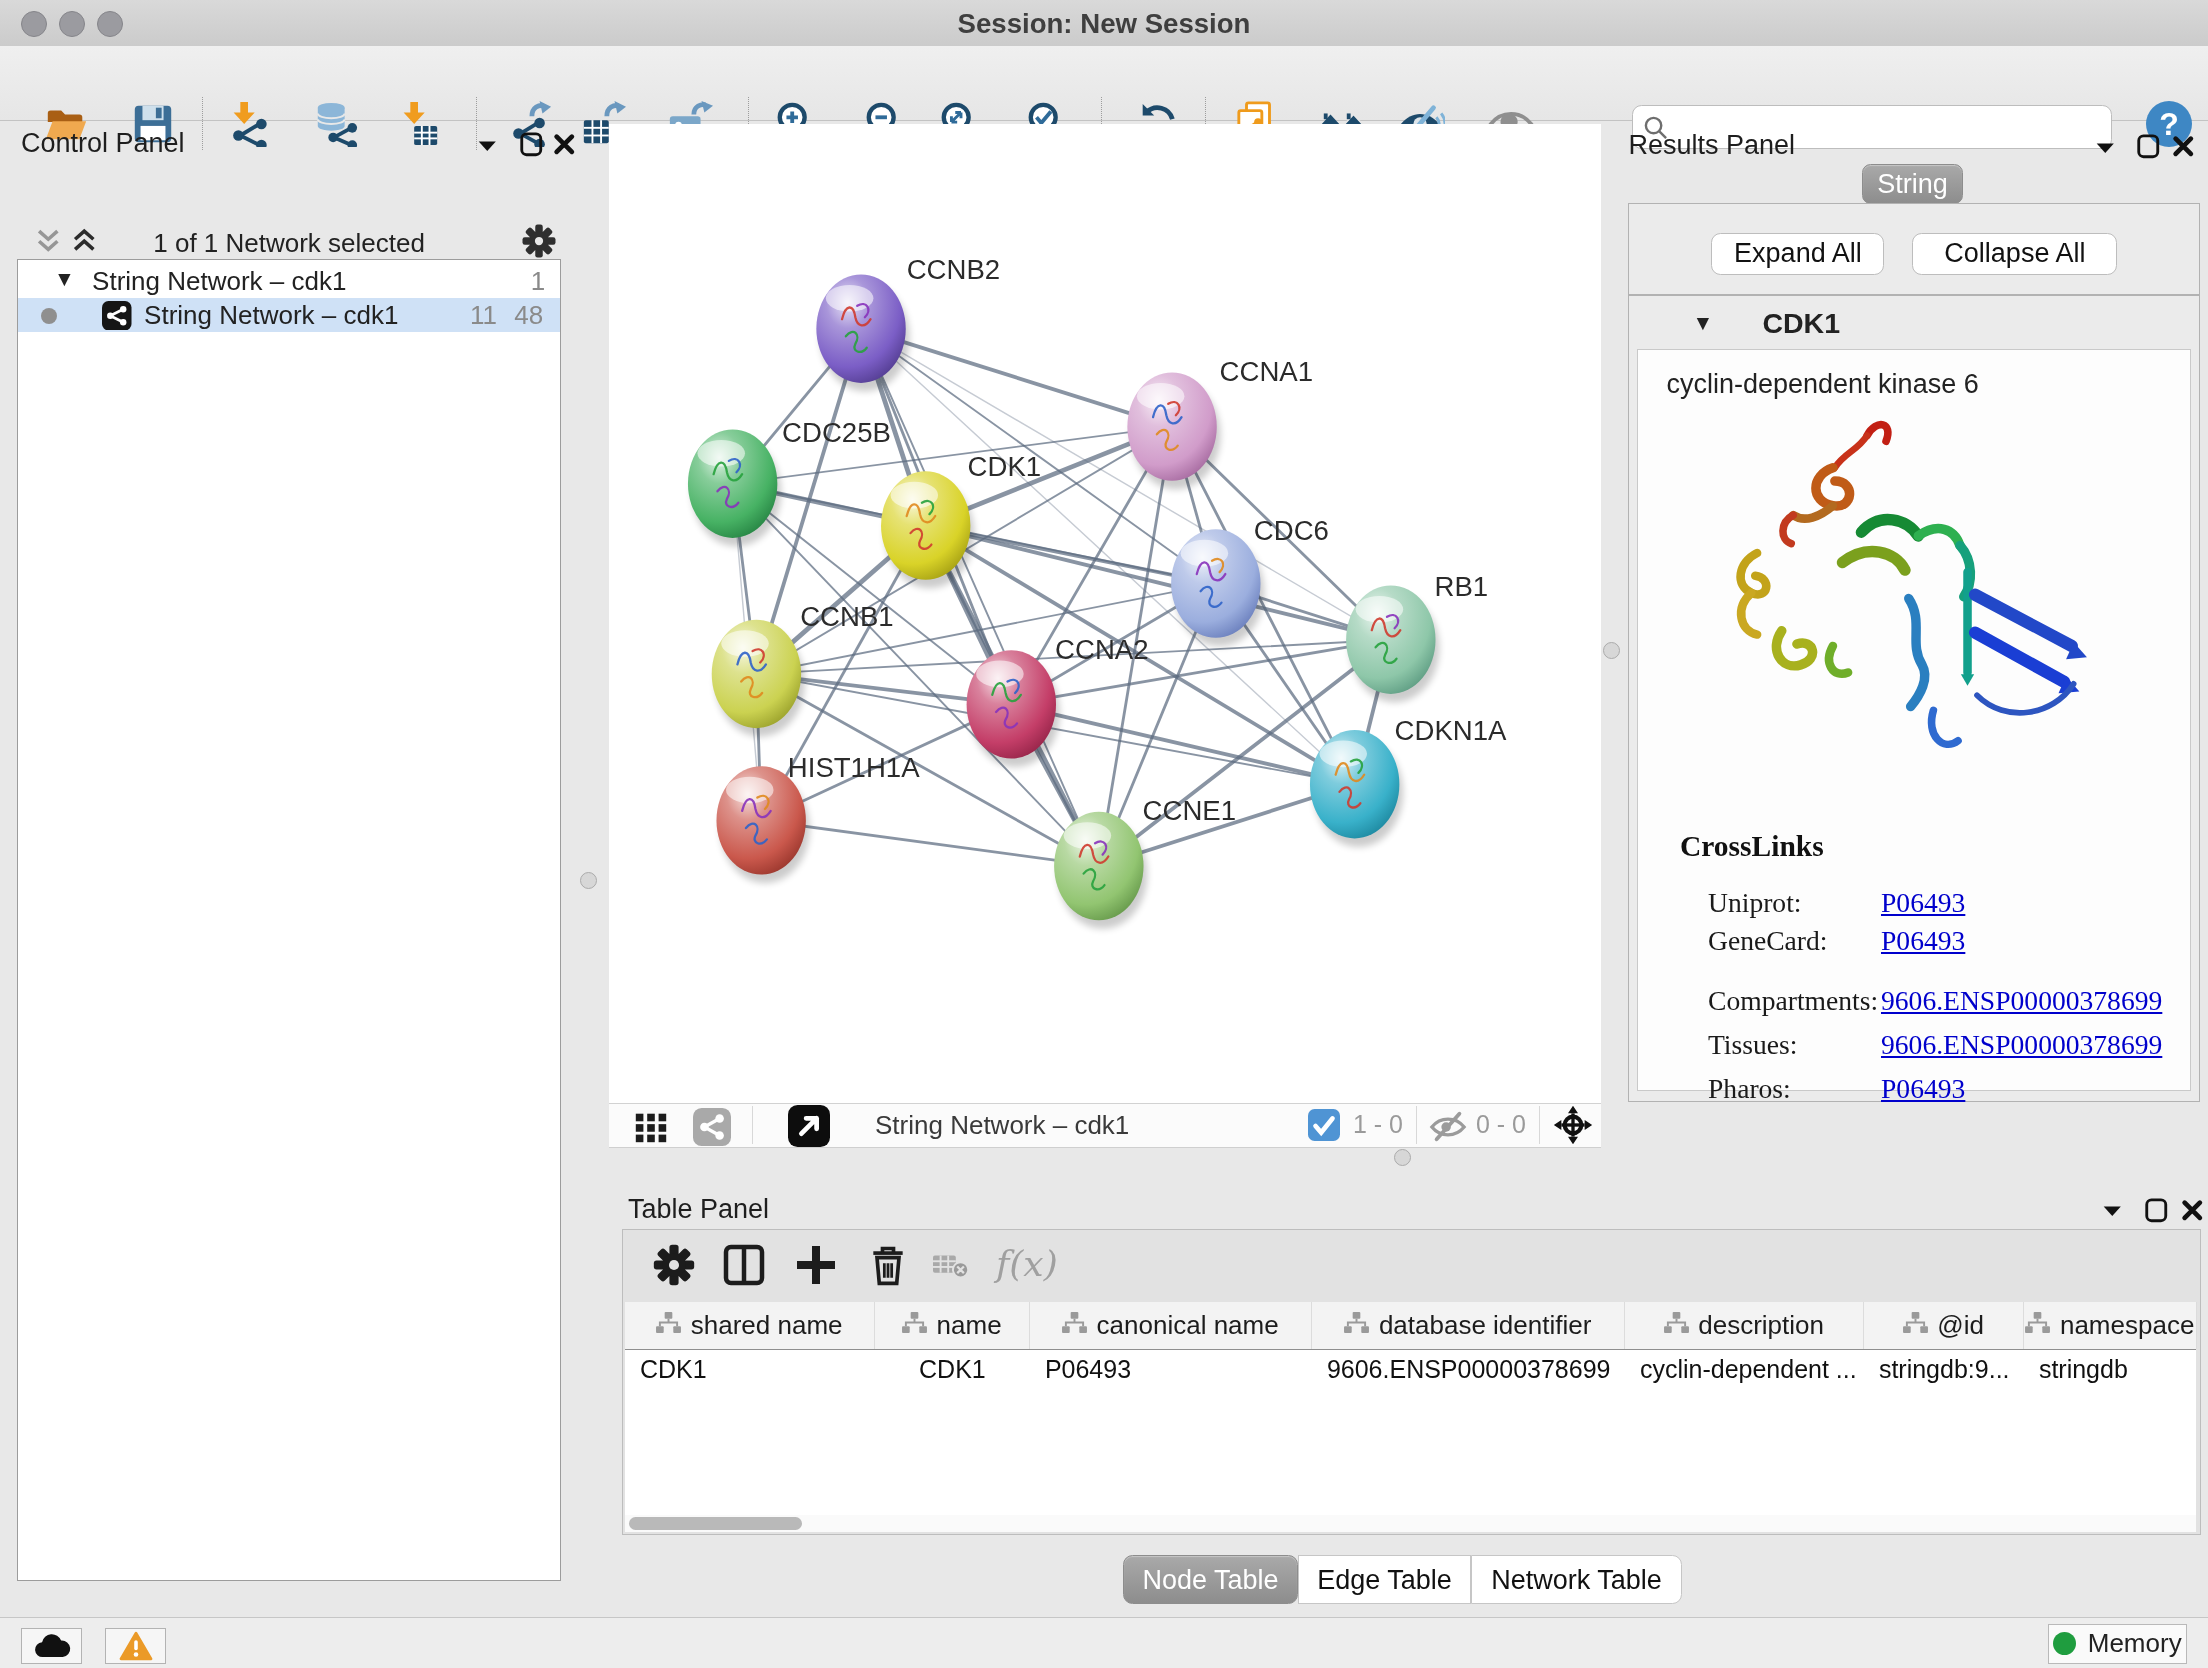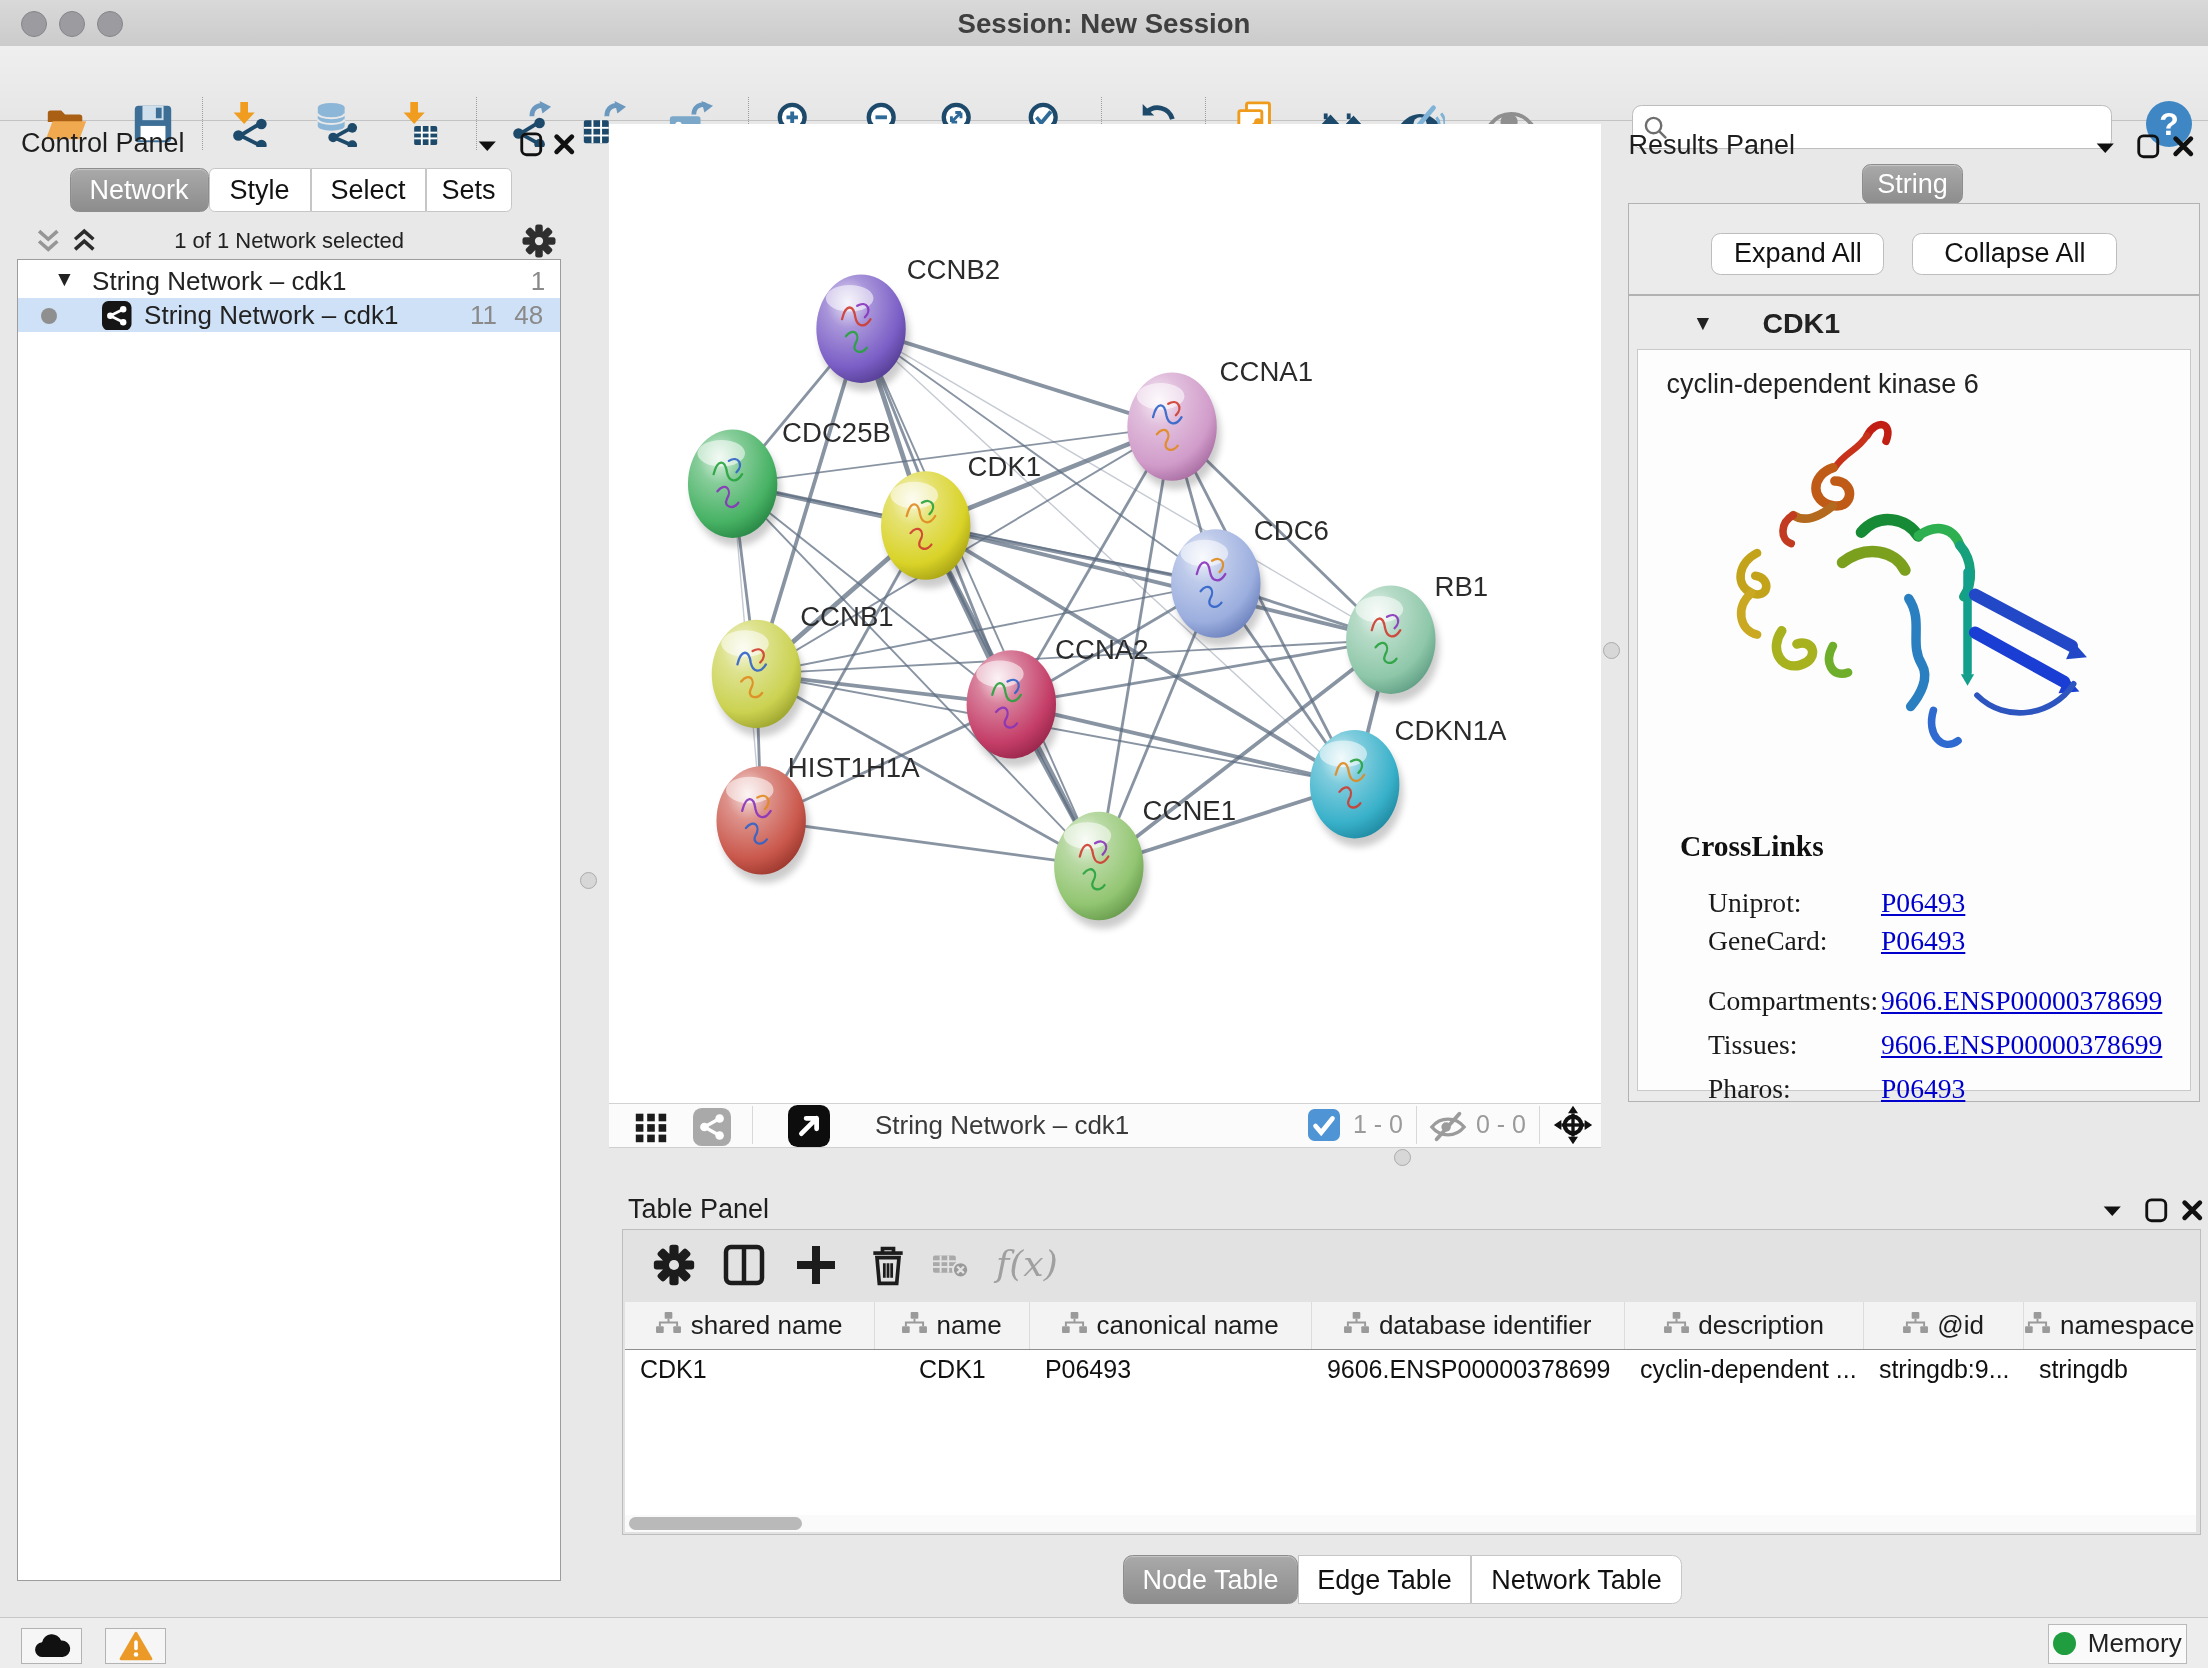--- a/index.html
+++ b/index.html
@@ -275,32 +275,29 @@
     <div class="phicon" style="left:463px;top:7.6px"><svg viewBox="0 0 30 30">
           <path d="M6 10l9 10 9-10z" fill="#111"></path>
         </svg></div>
     <div class="phicon" style="left:507px;top:5.7px"><svg viewBox="0 0 30 30">
           <rect x="5" y="4" width="20" height="22" rx="5" fill="none" stroke="#111" stroke-width="3"></rect>
         </svg></div>
     <div class="phicon" style="left:540px;top:5.7px"><svg viewBox="0 0 30 30">
           <path d="M7 7l16 16M23 7L7 23" stroke="#111" stroke-width="5" stroke-linecap="round"></path>
         </svg></div>
 
-    <div class="abs" style="left:60px;top:44px">
-      <div class="tab active" style="width:139px">Network</div><div class="tab" style="width:102px;border-radius:5.7px 0 0 5.7px">Style</div><div class="tab" style="width:115px">Select</div><div class="tab" style="width:86px;border-radius:0 5.7px 5.7px 0">Sets</div>
-    </div>
 
     <div class="abs" style="left:7.6px;top:99px;width:544px;height:38px">
       <div class="phicon" style="left:17px;top:3.8px"><svg viewBox="0 0 26 28">
             <path d="M4 4l9 8 9-8M4 14l9 8 9-8" stroke="#969696" stroke-width="3.5" fill="none"></path>
           </svg></div>
       <div class="phicon" style="left:53px;top:3.8px"><svg viewBox="0 0 26 28">
             <path d="M4 12l9-8 9 8M4 22l9-8 9 8" stroke="#2c2c2c" stroke-width="3.5" fill="none"></path>
           </svg></div>
-      <div class="abs" style="left:0;top:4.8px;width:100%;text-align:center;font-size:22px">1 of 1 Network selected</div>
+      <div class="abs" style="left:0;top:4.8px;width:100%;text-align:center;font-size:26px">1 of 1 Network selected</div>
       <div class="phicon" style="left:504px;top:0px;width:36px;height:36px">
         <svg viewBox="-24 -24 48 48">
             <g fill="#2f2f2f">
               <rect x="-5" y="-22" width="10" height="44" rx="3"></rect>
               <rect x="-5" y="-22" width="10" height="44" rx="3" transform="rotate(45)"></rect>
               <rect x="-5" y="-22" width="10" height="44" rx="3" transform="rotate(90)"></rect>
               <rect x="-5" y="-22" width="10" height="44" rx="3" transform="rotate(135)"></rect>
               <circle r="13"></circle>
             </g>
             <circle r="5.5" fill="#e8e8e8"></circle>

